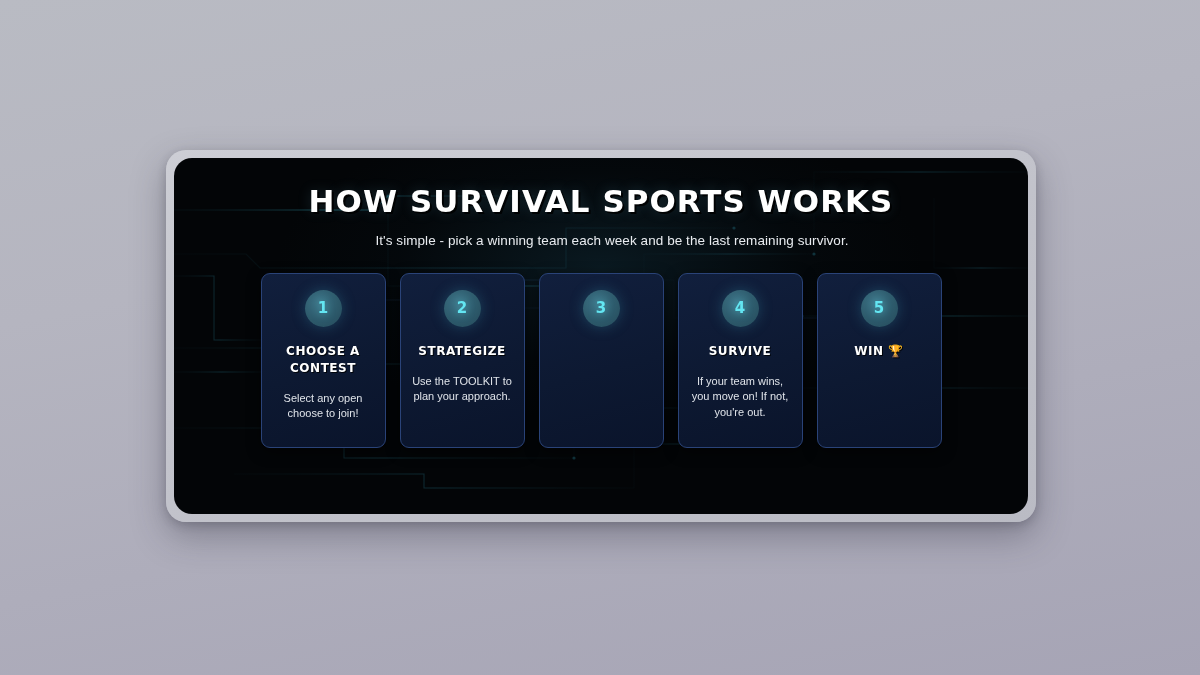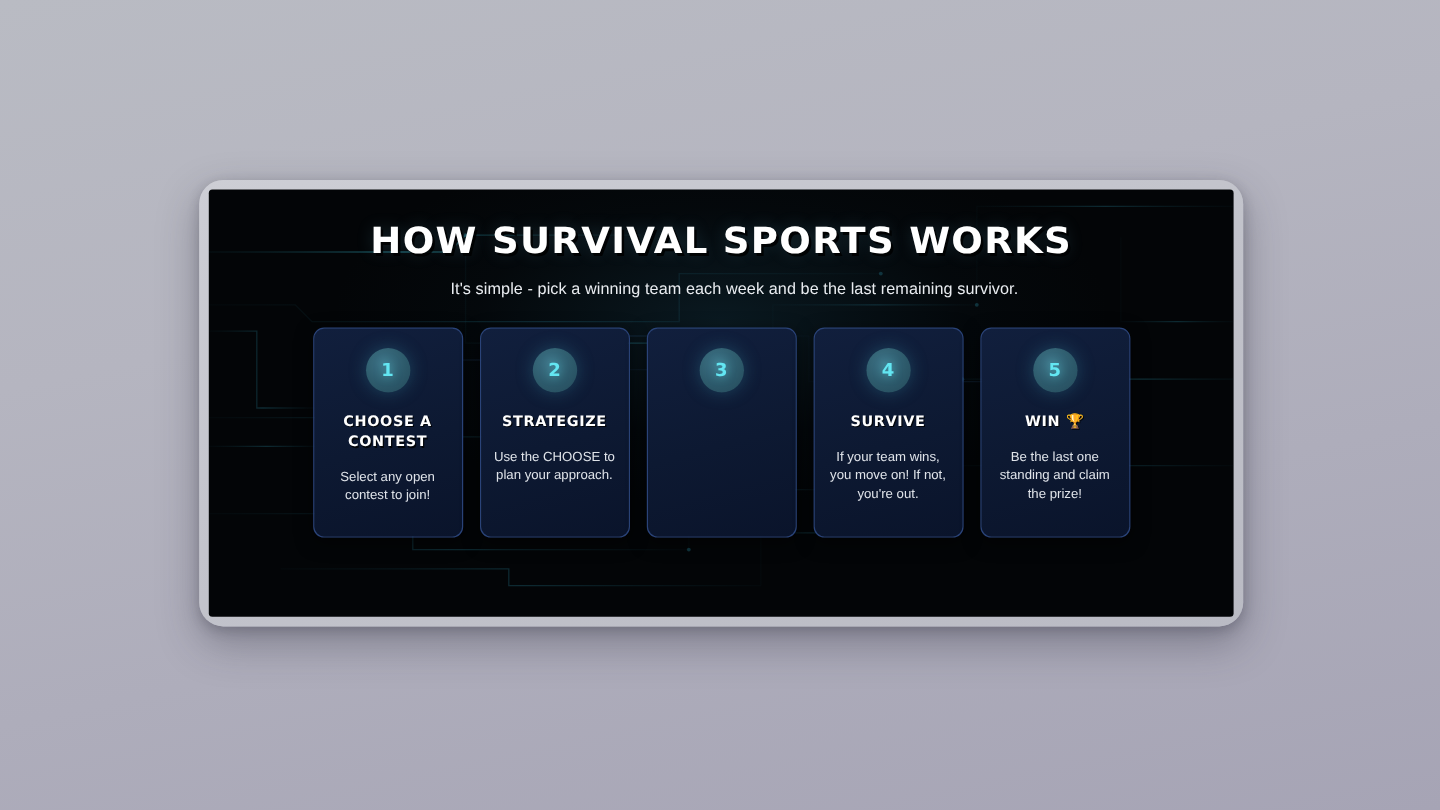--- a/index.html
+++ b/index.html
@@ -28,21 +28,21 @@
     box-shadow: 0 14px 34px rgba(40,40,55,0.34),
                 0 3px 10px rgba(40,40,55,0.22);
     padding: 8px;
   }
 
   
   #panel {
     position: relative;
     width: 100%;
     height: 100%;
-    border-radius: 3px;
+    border-radius: 18px;
     background: #030507;
     overflow: hidden;
     box-shadow: inset 0 0 1px rgba(255,255,255,0.08);
   }
 
   
   #circuit-bg {
     position: absolute;
     inset: 0;
     pointer-events: none;
@@ -229,42 +229,41 @@
 
     <div id="panel-content">
       <h1 id="heading">HOW SURVIVAL SPORTS WORKS</h1>
       <p id="subtitle">It's simple - pick a winning team each week and be the last remaining survivor.</p>
 
       <div id="steps-row">
 
         <div class="step-card">
           <div class="step-badge">1</div>
           <div class="step-title">CHOOSE A CONTEST</div>
-          <div class="step-desc">Select any open contest to join!</div>
+          <div class="step-desc">Select any open choose to join!</div>
         </div>
 
         <div class="step-card">
           <div class="step-badge">2</div>
           <div class="step-title">STRATEGIZE</div>
-          <div class="step-desc">Use the CHOOSE to plan your approach.</div>
+          <div class="step-desc">Use the TOOLKIT to plan your approach.</div>
         </div>
 
         <div class="step-card">
           <div class="step-badge">3</div>
         </div>
 
         <div class="step-card">
           <div class="step-badge">4</div>
           <div class="step-title">SURVIVE</div>
           <div class="step-desc">If your team wins, you move on! If not, you're out.</div>
         </div>
 
         <div class="step-card">
           <div class="step-badge">5</div>
           <div class="step-title">WIN 🏆</div>
-          <div class="step-desc">Be the last one standing and claim the prize!</div>
         </div>
 
       </div>
     </div>
 
   </div>
 </div>
 
 </body></html>

